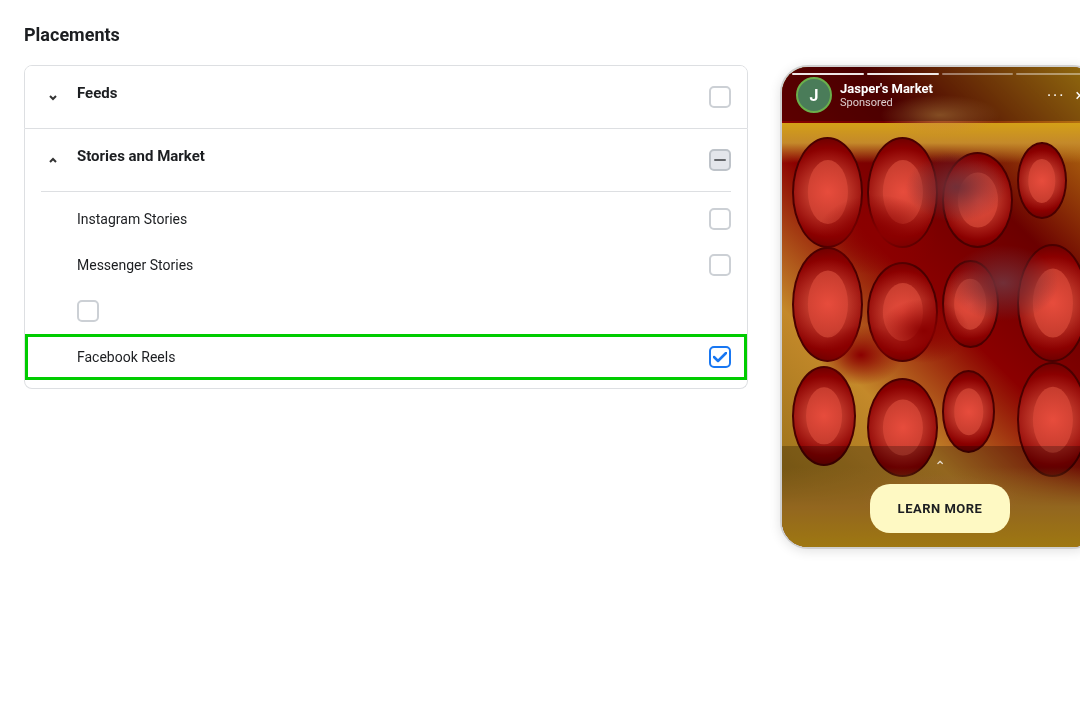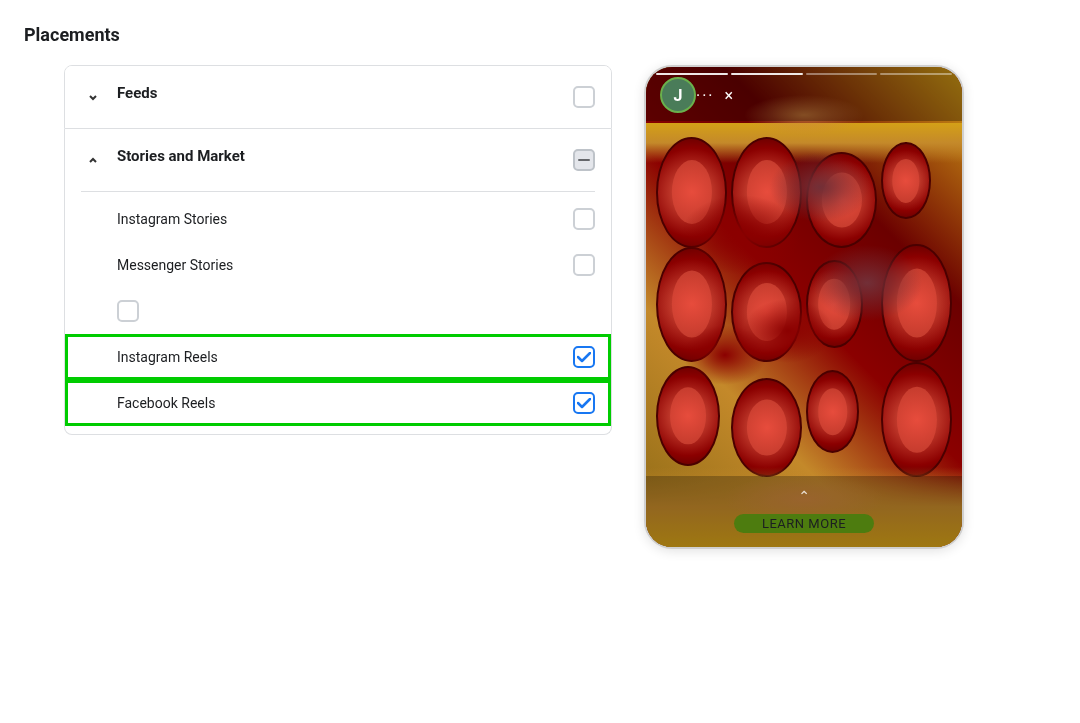--- a/index.html
+++ b/index.html
@@ -16,23 +16,22 @@
       margin-bottom: 20px;
     }
 
     .main-layout {
       display: flex;
       gap: 32px;
       align-items: flex-start;
     }
 
     .left-panel {
-      width: 548px;
+      width: 724px;
       flex-shrink: 0;
-      margin-left: 40px;
     }
 
     
     .placement-section {
       border: 1px solid #dddfe2;
       border-radius: 8px;
       margin-bottom: 0;
       overflow: hidden;
     }
 
@@ -334,25 +333,25 @@
       right: 0;
       z-index: 2;
     }
 
     .swipe-indicator {
       color: rgba(255,255,255,0.8);
       font-size: 14px;
     }
 
     .cta-button {
-      background: #4d7c0f;
+      background: #fef9c3;
       color: #1c1e21;
       font-size: 13px;
-      font-weight: 400;
-      padding: 2px 28px;
+      font-weight: 700;
+      padding: 17px 28px;
       border-radius: 20px;
       letter-spacing: 0.5px;
     }
 
     
     .progress-bars {
       position: absolute;
       top: 6px;
       left: 10px;
       right: 10px;
@@ -427,28 +426,20 @@
 
         <div class="sub-item">
           <span class="sub-item-label">Messenger Stories</span>
           <div class="checkbox"></div>
         </div>
 
         <div class="sub-item">
           <div class="checkbox"></div>
         </div>
 
-        <div class="sub-item highlighted">
-          <span class="sub-item-label">Instagram Reels</span>
-          <div class="checkbox checked">
-            <svg width="14" height="11" viewBox="0 0 14 11" fill="none">
-              <polyline points="1,5 5,9 13,1" stroke="#1877f2" stroke-width="2.5" stroke-linecap="round" stroke-linejoin="round"></polyline>
-            </svg>
-          </div>
-        </div>
 
         <div class="sub-item highlighted">
           <span class="sub-item-label">Facebook Reels</span>
           <div class="checkbox checked">
             <svg width="14" height="11" viewBox="0 0 14 11" fill="none">
               <polyline points="1,5 5,9 13,1" stroke="#1877f2" stroke-width="2.5" stroke-linecap="round" stroke-linejoin="round"></polyline>
             </svg>
           </div>
         </div>
 
@@ -463,20 +454,24 @@
 
         <div class="progress-bars">
           <div class="progress-bar active"></div>
           <div class="progress-bar active"></div>
           <div class="progress-bar"></div>
           <div class="progress-bar"></div>
         </div>
 
         <div class="phone-top-bar">
           <div class="phone-avatar">J</div>
+          <div class="phone-user-info">
+            <div class="phone-username">Jasper's Market</div>
+            <div class="phone-sponsored">Sponsored</div>
+          </div>
           <div class="phone-actions">
             <span class="phone-dots">···</span>
             <span class="phone-close">×</span>
           </div>
         </div>
 
         <div class="phone-food-image">
           <div class="food-bg-base"></div>
 
           <div class="pastry-crust-top"></div>

